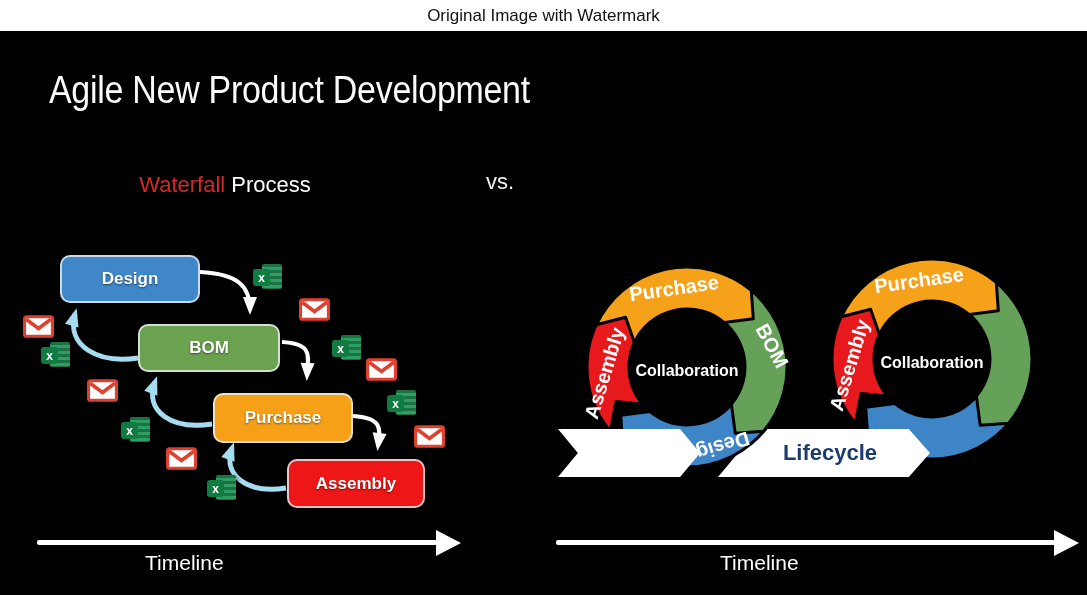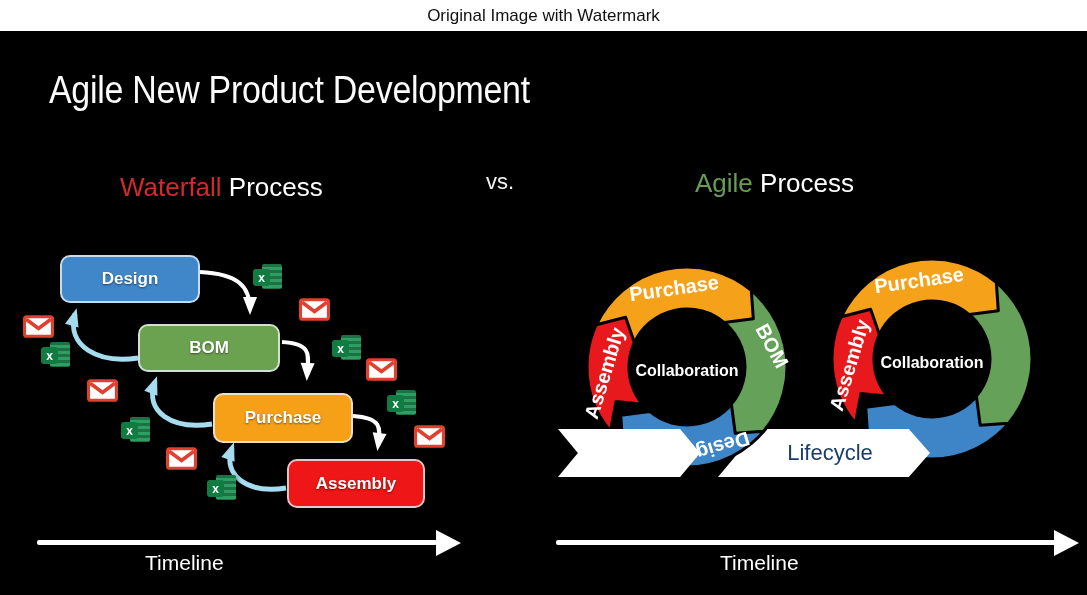--- a/index.html
+++ b/index.html
@@ -2,21 +2,21 @@
 <html><head>
 <meta charset="utf-8">
 <style>
   html,body{margin:0;padding:0;background:#222;}
   .stage{position:relative;width:1087px;height:595px;background:#000;overflow:hidden;
          font-family:"Liberation Sans",sans-serif;}
   .watermark-bar{position:absolute;left:0;top:0;width:100%;height:31px;background:#fff;
          display:flex;align-items:center;justify-content:center;color:#111;font-size:17px;}
   .slide-title{position:absolute;left:49px;top:68px;color:#fbfbfb;font-size:39px;
          letter-spacing:-.3px;transform:scaleX(.87);transform-origin:left top;white-space:nowrap;}
-  .heading{position:absolute;top:172px;font-size:26px;color:#fff;text-align:left;white-space:nowrap;}
+  .heading{position:absolute;top:172px;font-size:22px;color:#fff;text-align:center;white-space:nowrap;}
   .hl-red{color:#d02a2a;}
   .hl-green{color:#689c53;}
   .vs{position:absolute;left:478px;top:169px;width:44px;font-size:22px;font-weight:normal;color:#f2f2f2;text-align:center;}
 
   
   .wf-box{position:absolute;width:140px;height:48px;box-sizing:border-box;border-radius:10px;
           border:2px solid rgba(235,240,245,.8);color:#fff;font-weight:bold;font-size:17px;
           display:flex;align-items:center;justify-content:center;text-shadow:0 1px 2px rgba(0,0,0,.5);}
   .wf-arrows{position:absolute;left:20px;top:240px;}
 
@@ -34,21 +34,21 @@
   .seg{stroke:#000;stroke-width:3;stroke-linejoin:round;}
   .seg-red{fill:#e8191c;} .seg-orange{fill:#f5a119;} .seg-green{fill:#66a159;} .seg-blue{fill:#3d85c6;}
   .seg-label{fill:#fff;font-weight:bold;font-size:20px;text-anchor:middle;}
   .center-label{fill:#fff;font-weight:bold;font-size:16px;text-anchor:middle;}
 
   
   .banner{position:absolute;top:429px;height:48px;background:#fff;}
   .banner-a{left:558px;width:142px;clip-path:polygon(0 0,86% 0,100% 50%,86% 100%,0 100%,14% 50%);}
   .banner-b{left:718px;width:212px;clip-path:polygon(0 0,90% 0,100% 50%,90% 100%,0 100%,9.5% 50%);
             display:flex;align-items:center;justify-content:center;}
-  .lifecycle-text{color:#1c3c6e;font-weight:normal;font-size:22px;padding-left:12px;}
+  .lifecycle-text{color:#1c3c6e;font-weight:bold;font-size:22px;padding-left:12px;}
 
   
   .tl-line{position:absolute;height:5px;background:#fff;border-radius:2px;}
   .tl-head{position:absolute;width:0;height:0;border-style:solid;
            border-width:13px 0 13px 25px;border-color:transparent transparent transparent #fff;}
   .tl-label{position:absolute;color:#fff;font-size:21px;text-align:left;}
 </style>
 </head>
 <body>
 
@@ -57,23 +57,20 @@
   <div class="watermark-bar">
     <span>Original Image with Watermark</span>
   </div>
 
   <div class="slide-title">Agile New Product Development</div>
 
   <div class="heading" style="left:120px;width:210px;">
     <span class="hl-red">Waterfall</span><span> Process</span>
   </div>
   <div class="vs">vs.</div>
-  <div class="heading" style="left:695px;width:200px;top:168px;">
-    <span class="hl-green">Agile</span><span> Process</span>
-  </div>
 
   <div class="wf-box" style="left:60px;top:255px;background:#3f87c9;">
     <span>Design</span>
   </div>
   <div class="wf-box" style="left:138px;top:324px;width:142px;background:#6ba24f;">
     <span>BOM</span>
   </div>
   <div class="wf-box" style="left:213px;top:393px;height:50px;background:#f6a018;">
     <span>Purchase</span>
   </div>

